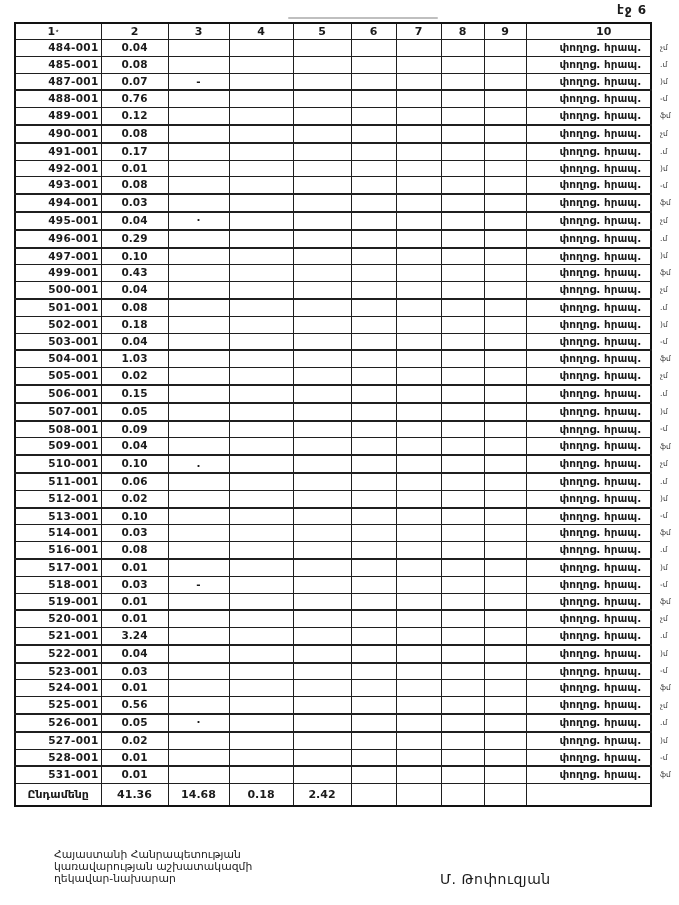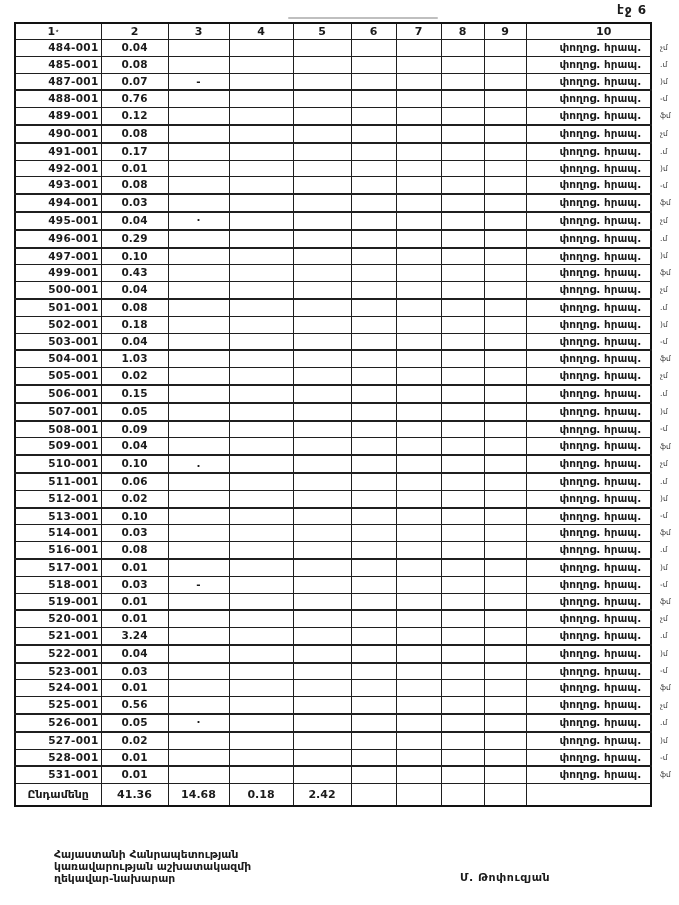--- a/index.html
+++ b/index.html
@@ -48,25 +48,25 @@
     height:21px;line-height:21px;font-size:11px;
     border-top:1.9px solid #121212;border-bottom:2.4px solid #121212;margin-top:19px;
   }
   .t tfoot td.m{border:none;}
   .total-label{text-align:center;font-weight:700;}
   .hdr-mark{
     font-size:7px;vertical-align:top;margin-right:10px;color:#2a2a2a;
   }
   .footer{
     position:absolute;left:54px;top:849px;
-    font-size:10.8px;font-weight:700;line-height:11.8px;
+    font-size:10.8px;font-weight:400;line-height:11.8px;
   }
   .signature{
-    position:absolute;left:460px;top:871px;
-    font-size:11px;font-weight:700;letter-spacing:.5px;
+    position:absolute;left:440px;top:871px;
+    font-size:14px;font-weight:400;letter-spacing:.5px;
   }
 </style>
 </head>
 <body>
 
 <div class="page-label">էջ 6</div>
 <div class="smudge"></div>
 
 <table class="t">
   <colgroup>

